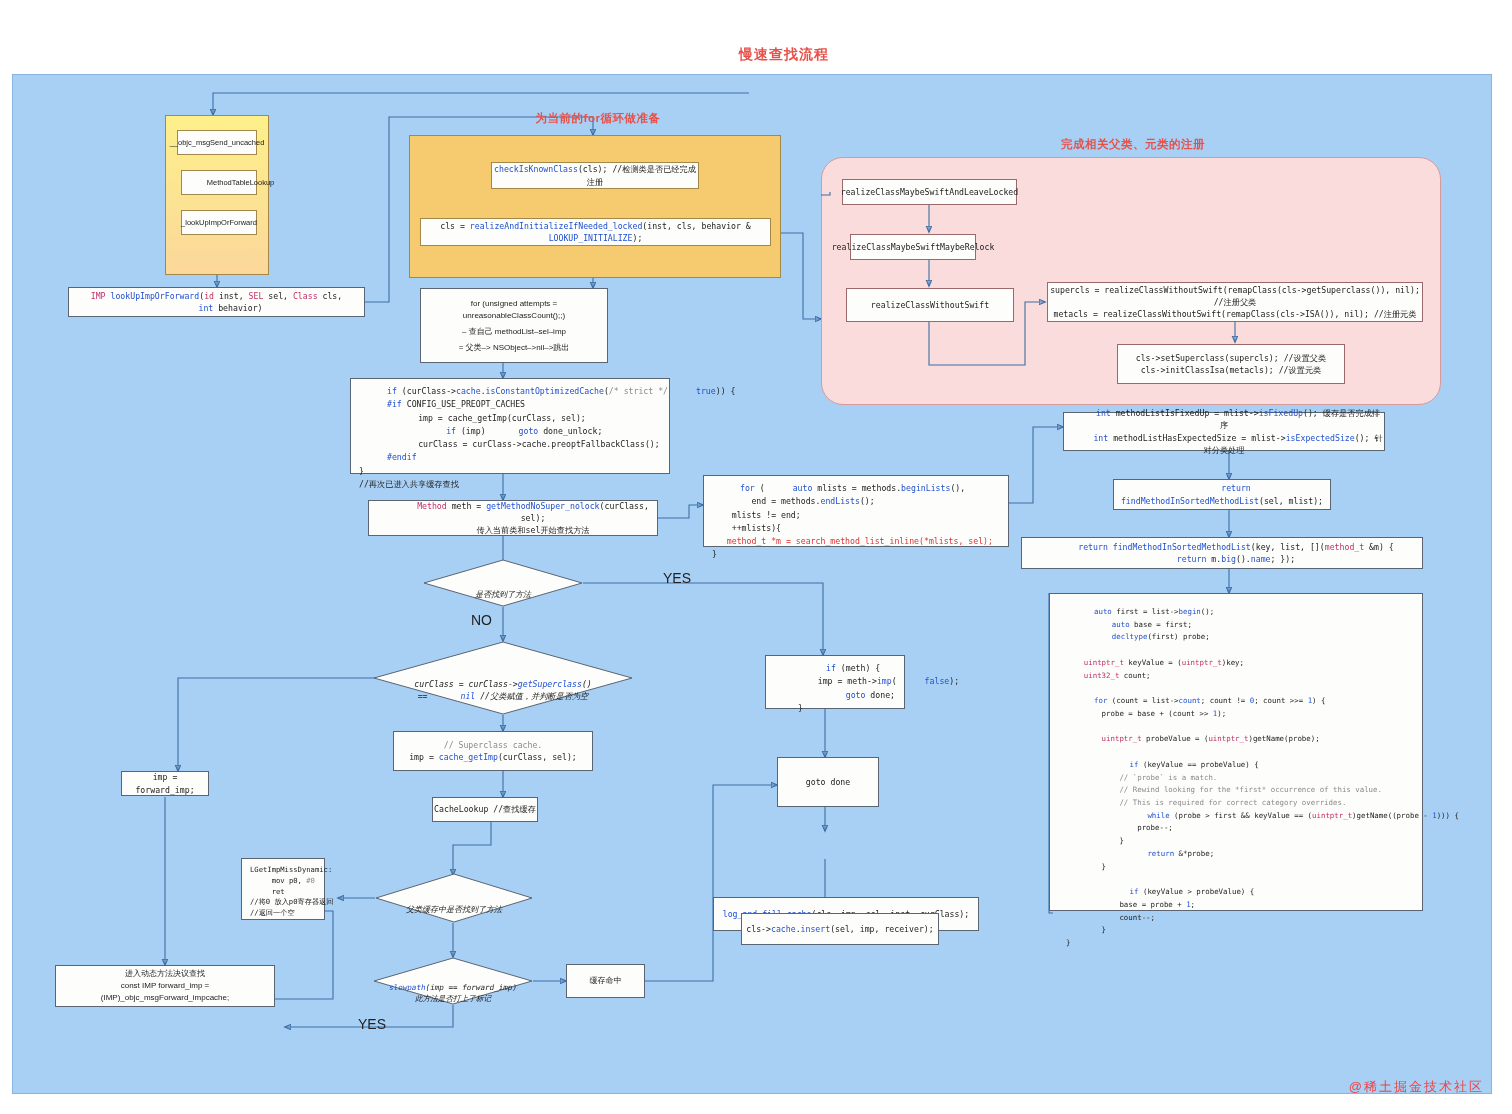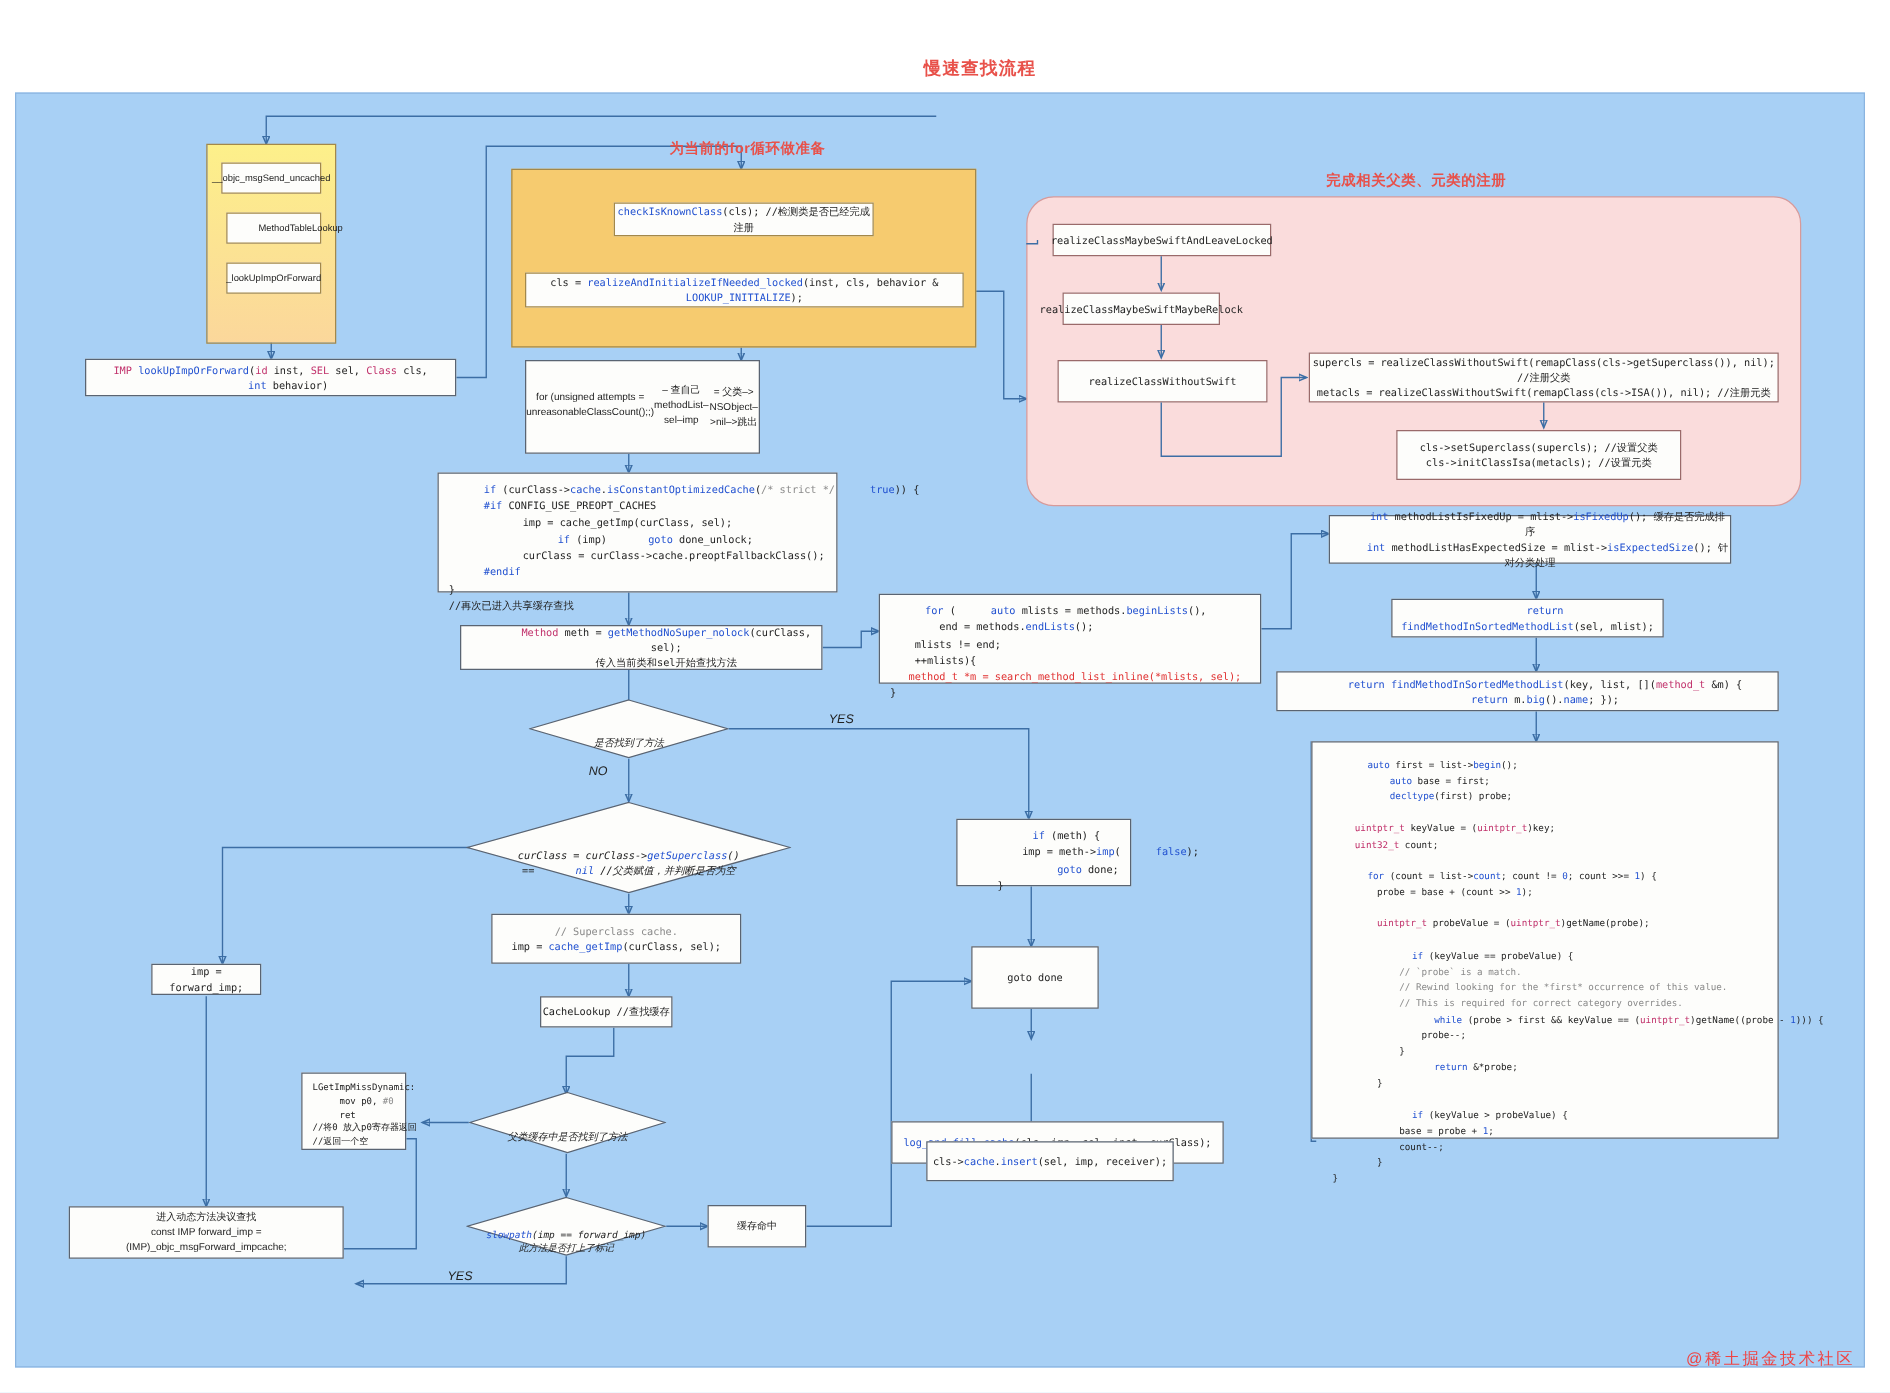--- a/index.html
+++ b/index.html
@@ -27,21 +27,21 @@
   .grp-label{position:absolute;color:#e8514a;font-size:11.5px;font-weight:bold;text-align:center;
              font-family:"Liberation Sans",sans-serif;letter-spacing:.5px;}
 
   .diamond{position:absolute;}
   .diamond svg{position:absolute;left:0;top:0;}
   .diamond .dtext{position:absolute;left:0;top:12px;width:100%;height:100%;
         display:flex;flex-direction:column;align-items:center;justify-content:center;
         font-family:"DejaVu Sans Mono","Liberation Mono",monospace;font-size:8.2px;color:#222;line-height:1.5;font-style:italic;}
   .diamond .dtext.sans{font-family:"Liberation Sans",sans-serif;font-size:8px;}
 
-  .edgelbl{position:absolute;font-family:"Liberation Sans",sans-serif;font-size:10px;color:#222;font-style:italic;}
+  .edgelbl{position:absolute;font-family:"Liberation Sans",sans-serif;font-size:14px;color:#222;}
 
   svg.wires{position:absolute;left:0;top:0;width:1478px;height:1018px;pointer-events:none;}
   svg.wires path,svg.wires line{fill:none;stroke:#3c6ea5;stroke-width:1.1;}
 
   .kw{color:#2050d0;margin-left:28px;}
   .ty{color:#c0306a;}
   .fn{color:#2050d0;}
   .red{color:#e03030;}
   .cm{color:#8a8a8a;}
   .num{color:#2050d0;}
@@ -134,21 +134,21 @@
 
     <div class="grp-label" style="left:400px;top:36px;width:370px;">为当前的for循环做准备</div>
     <div class="grp grp-orange" style="left:396px;top:60px;width:372px;height:143px;"></div>
     <div class="node grp-inner" style="left:478px;top:87px;width:208px;height:27px;">
       <span><span class="fn">checkIsKnownClass</span>(cls); //检测类是否已经完成注册</span>
     </div>
     <div class="node grp-inner" style="left:407px;top:143px;width:351px;height:28px;">
       <span>cls = <span class="fn">realizeAndInitializeIfNeeded_locked</span>(inst, cls, behavior &amp; <span class="fn">LOOKUP_INITIALIZE</span>);</span>
     </div>
 
-    <div class="node sans" style="left:407px;top:213px;width:188px;height:75px;flex-direction:row;">
+    <div class="node sans" style="left:407px;top:213px;width:188px;height:75px;flex-direction:column;">
       <div style="margin-bottom:4px;">for (unsigned attempts = unreasonableClassCount();;)</div>
       <div style="margin-bottom:4px;">– 查自己 methodList–sel–imp</div>
       <div>= 父类–&gt; NSObject–&gt;nil–&gt;跳出</div>
     </div>
 
     <div class="grp-label" style="left:810px;top:62px;width:620px;">完成相关父类、元类的注册</div>
     <div class="grp grp-pink" style="left:808px;top:82px;width:620px;height:248px;"></div>
     <div class="node" style="left:829px;top:104px;width:175px;height:26px;border-color:#9a6a6a;">realizeClassMaybeSwiftAndLeaveLocked</div>
     <div class="node" style="left:837px;top:159px;width:126px;height:26px;border-color:#9a6a6a;">realizeClassMaybeSwiftMaybeRelock</div>
     <div class="node" style="left:833px;top:213px;width:168px;height:34px;border-color:#9a6a6a;">realizeClassWithoutSwift</div>

